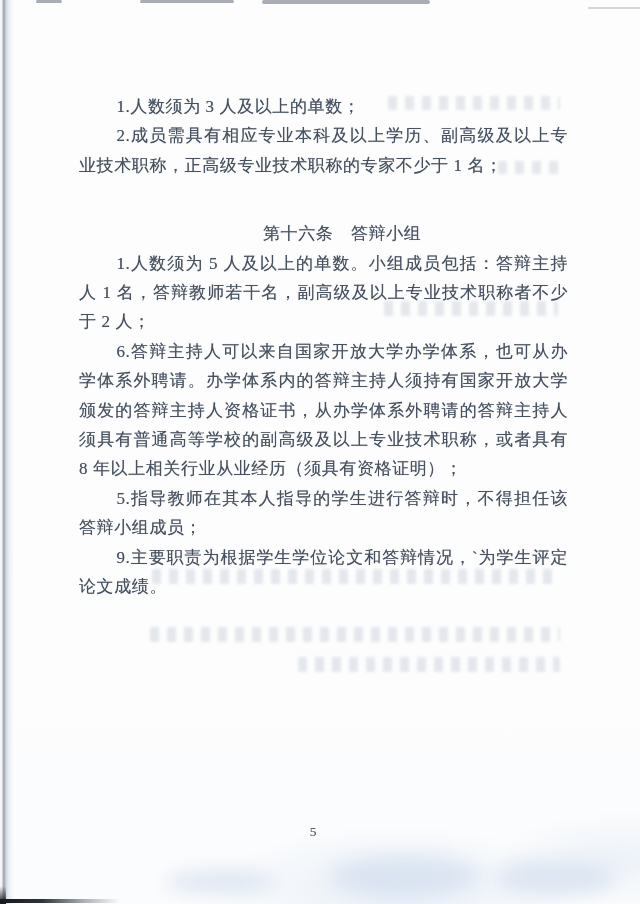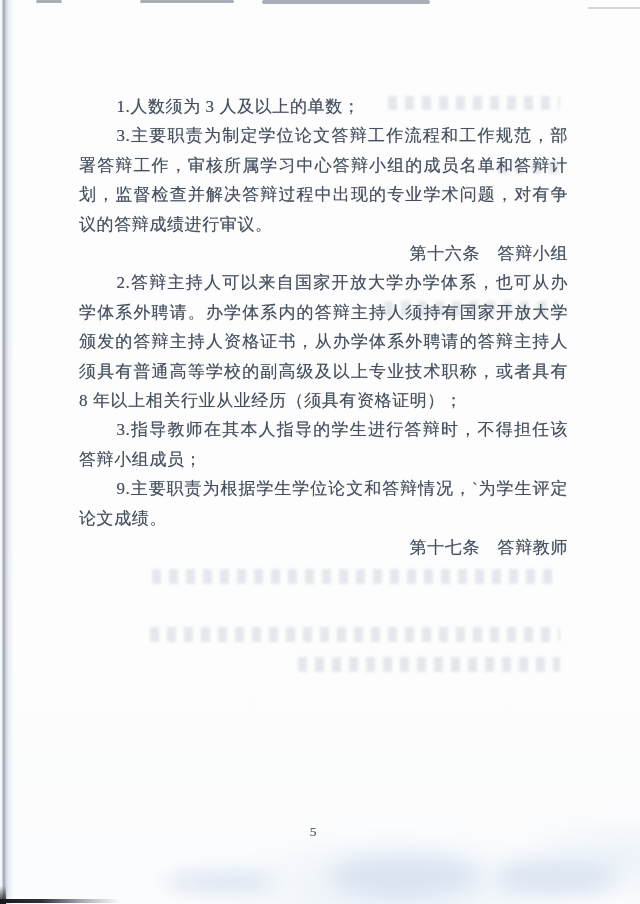--- a/index.html
+++ b/index.html
@@ -31,21 +31,22 @@
     letter-spacing: 0.6px;
     color: #46505e;
     text-align: justify;
     text-shadow: 0 0 0.7px rgba(70, 82, 98, 0.55);
   }
   .content p {
     margin: 0;
     text-indent: 2.2em;
   }
   .content p.article-heading {
-    text-align: right;
+    text-align: center;
+    margin-top: 39px;
   }
   .page-number {
     position: absolute;
     left: 303px;
     top: 824px;
     width: 20px;
     text-align: center;
     font-family: "Liberation Serif", "DejaVu Serif", serif;
     font-size: 13.5px;
     color: #596270;
@@ -127,23 +128,23 @@
   <div class="ghost" style="left:384px; top:301px; width:174px; height:15px;"></div>
   <div class="ghost" style="left:152px; top:569px; width:408px; height:15px;"></div>
   <div class="ghost" style="left:150px; top:627px; width:410px; height:15px;"></div>
   <div class="ghost" style="left:298px; top:657px; width:262px; height:15px;"></div>
   <div class="smudge" style="left:165px; top:870px; width:110px; height:24px;"></div>
   <div class="smudge" style="left:330px; top:856px; width:150px; height:40px;"></div>
   <div class="smudge" style="left:495px; top:860px; width:120px; height:36px;"></div>
 
   <div class="content">
     <p class="list-item">1.人数须为 3 人及以上的单数；</p>
-    <p class="list-item">3.主要职责为制定学位论文答辩工作流程和工作规范，部署答辩工作，审核所属学习中心答辩小组的成员名单和答辩计划，监督检查并解决答辩过程中出现的专业学术问题，对有争议的答辩成绩进行审议。</p>
+    <p class="list-item">2.成员需具有相应专业本科及以上学历、副高级及以上专业技术职称，正高级专业技术职称的专家不少于 1 名；</p>
     <p class="article-heading">第十六条　答辩小组</p>
-    <p class="list-item">2.答辩主持人可以来自国家开放大学办学体系，也可从办学体系外聘请。办学体系内的答辩主持人须持有国家开放大学颁发的答辩主持人资格证书，从办学体系外聘请的答辩主持人须具有普通高等学校的副高级及以上专业技术职称，或者具有 8 年以上相关行业从业经历（须具有资格证明）；</p>
-    <p class="list-item">3.指导教师在其本人指导的学生进行答辩时，不得担任该答辩小组成员；</p>
+    <p class="list-item">1.人数须为 5 人及以上的单数。小组成员包括：答辩主持人 1 名，答辩教师若干名，副高级及以上专业技术职称者不少于 2 人；</p>
+    <p class="list-item">6.答辩主持人可以来自国家开放大学办学体系，也可从办学体系外聘请。办学体系内的答辩主持人须持有国家开放大学颁发的答辩主持人资格证书，从办学体系外聘请的答辩主持人须具有普通高等学校的副高级及以上专业技术职称，或者具有 8 年以上相关行业从业经历（须具有资格证明）；</p>
+    <p class="list-item">5.指导教师在其本人指导的学生进行答辩时，不得担任该答辩小组成员；</p>
     <p class="list-item">9.主要职责为根据学生学位论文和答辩情况，`为学生评定论文成绩。</p>
-    <p class="article-heading">第十七条　答辩教师</p>
   </div>
 
   <div class="page-number">5</div>
 
 </div>
 
 </body></html>

